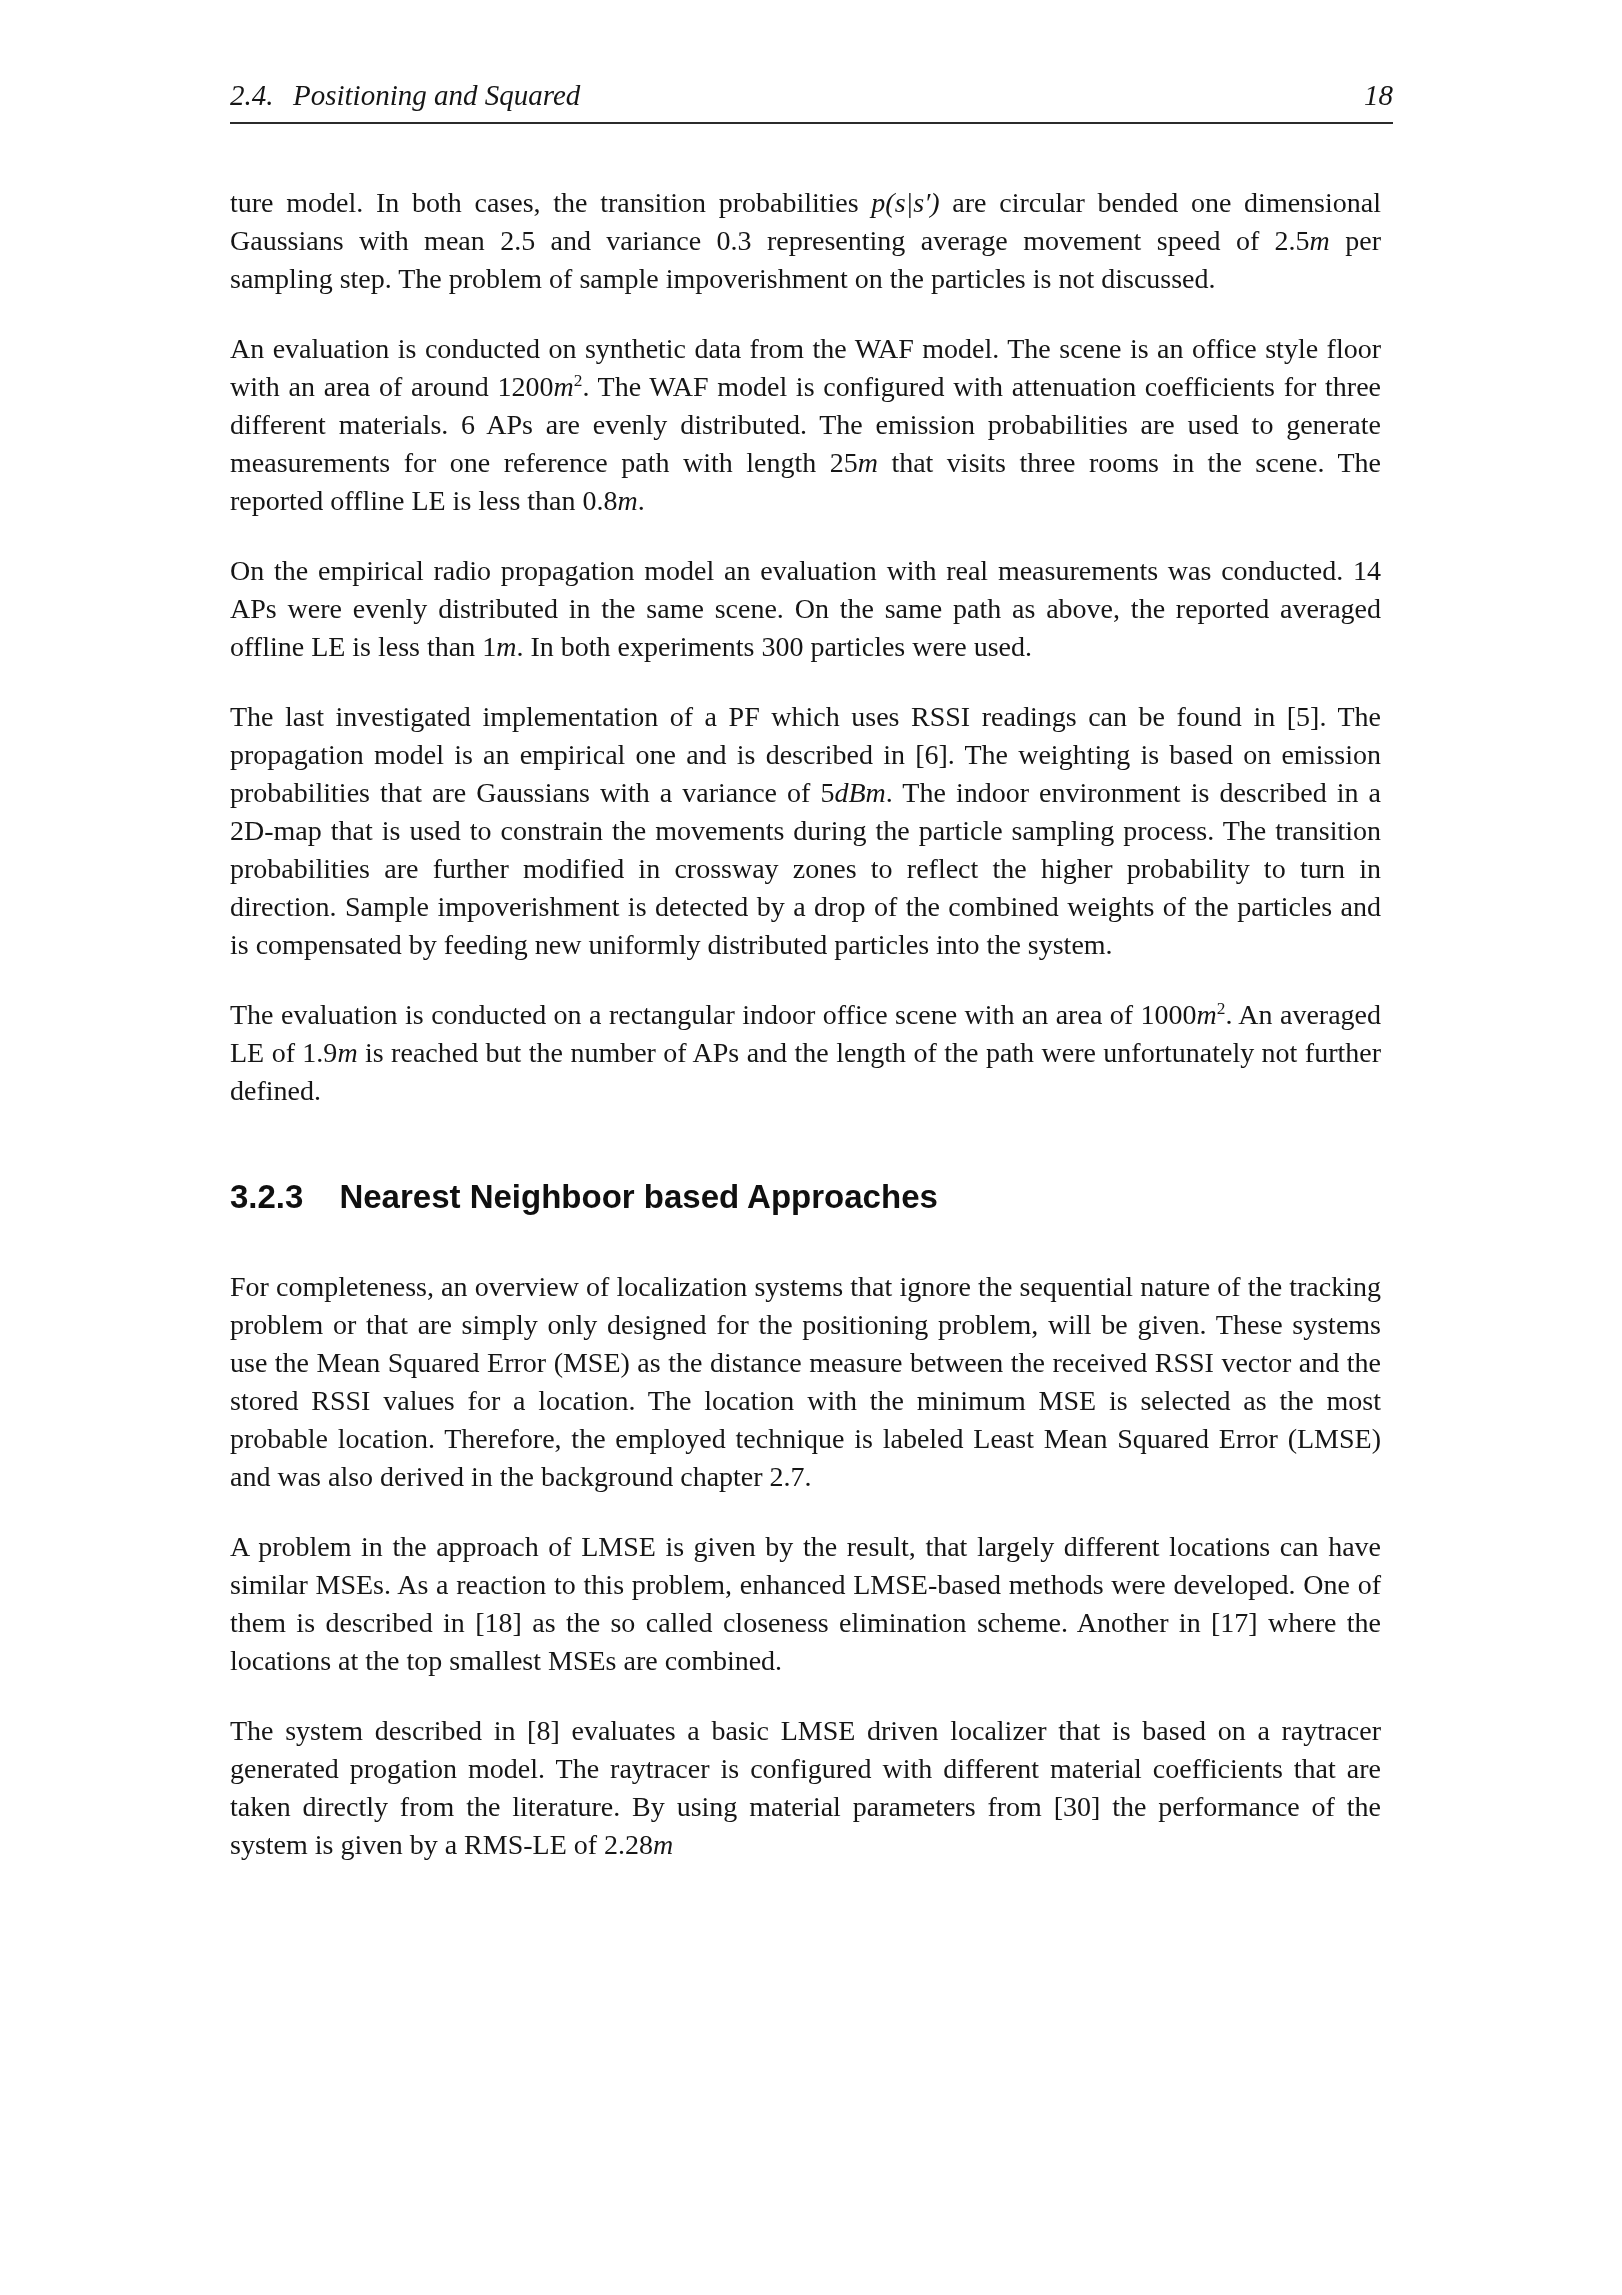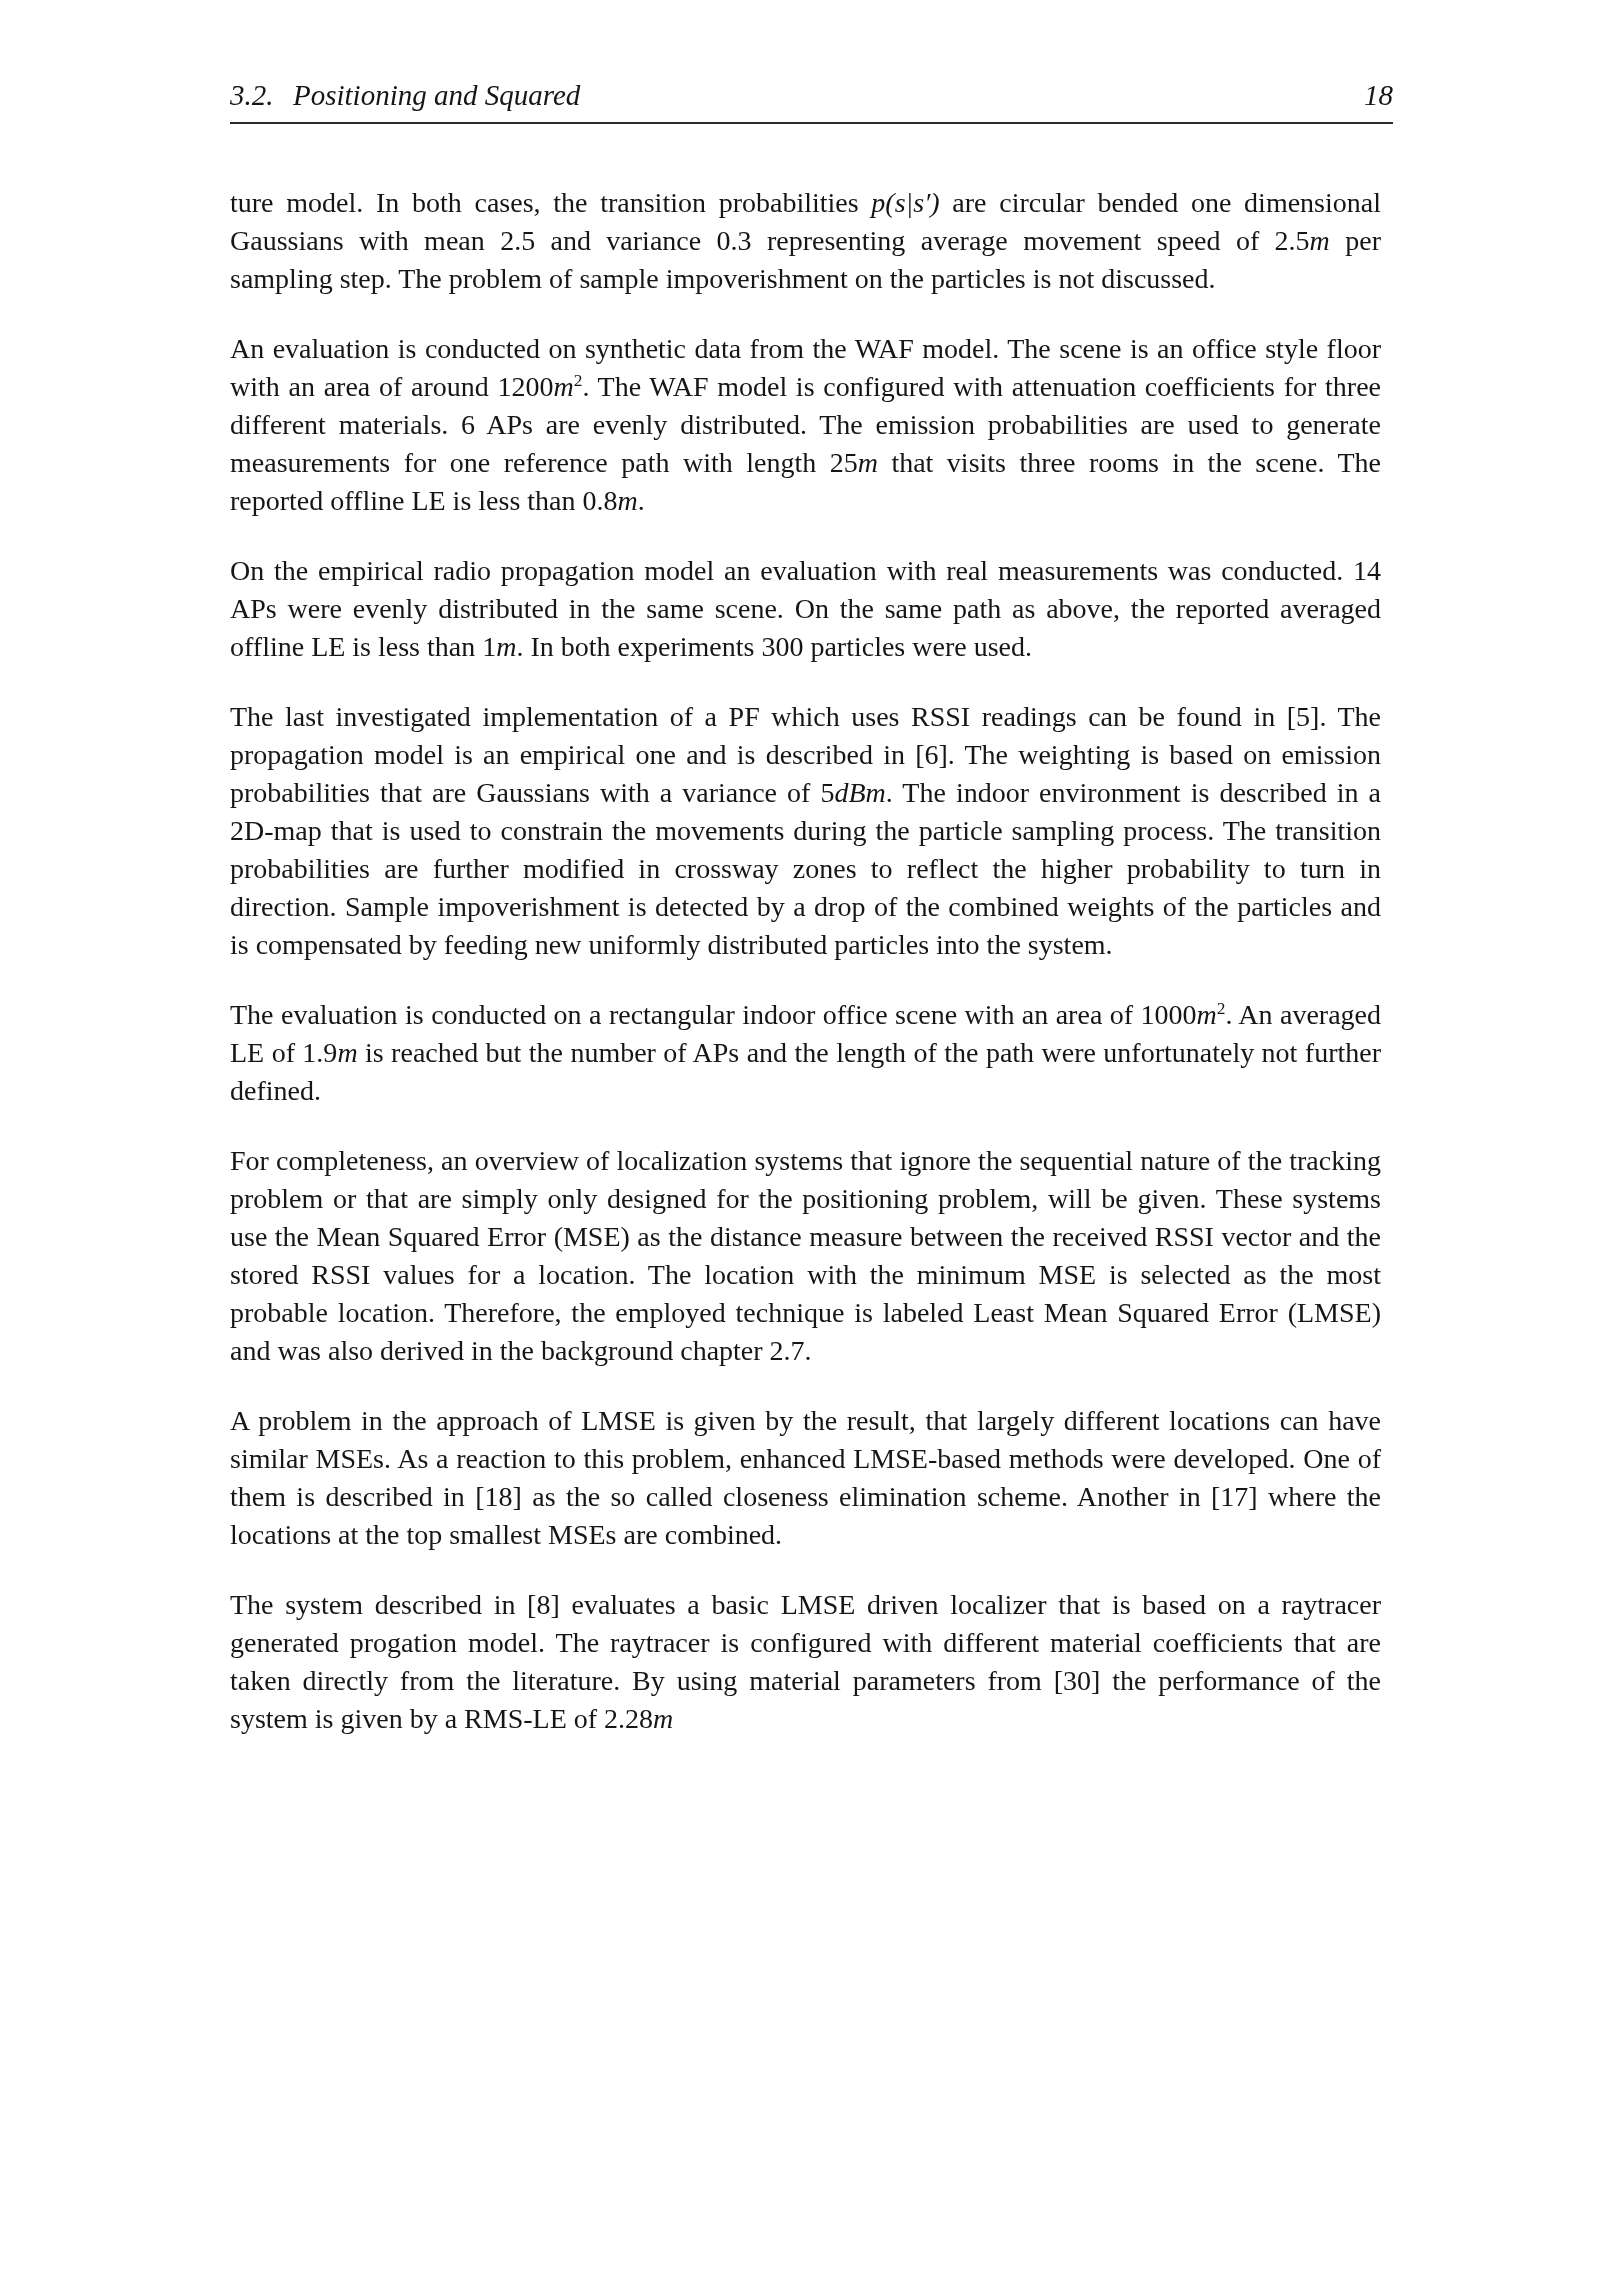--- a/index.html
+++ b/index.html
@@ -53,33 +53,36 @@
   }
   .section-heading .sec-num { margin-right: 36px; }
 </style>
 </head>
 <body>
 
 <div class="page">
 
   <header class="page-header">
     <span class="header-left">
-      <span class="running-num">3.2.</span><span class="running-title">Positioning and Squared</span>
+      <span class="running-num">2.4.</span><span class="running-title">Positioning and Squared</span>
     </span>
     <span class="page-number">18</span>
   </header>
 
   <main class="content">
 
     <p class="para"><span>ture model. In both cases, the transition probabilities </span><span class="it">p(s|s′)</span><span> are circular bended one dimensional Gaussians with mean 2.5 and variance 0.3 representing average movement speed of 2.5</span><span class="it">m</span><span> per sampling step. The problem of sample impoverishment on the particles is not discussed.</span></p>
     <p class="para"><span>An evaluation is conducted on synthetic data from the WAF model. The scene is an office style floor with an area of around 1200</span><span class="it">m</span><sup>2</sup><span>. The WAF model is configured with attenuation coefficients for three different materials. 6 APs are evenly distributed. The emission probabilities are used to generate measurements for one reference path with length 25</span><span class="it">m</span><span> that visits three rooms in the scene. The reported offline LE is less than 0.8</span><span class="it">m</span><span>.</span></p>
     <p class="para"><span>On the empirical radio propagation model an evaluation with real measurements was conducted. 14 APs were evenly distributed in the same scene. On the same path as above, the reported averaged offline LE is less than 1</span><span class="it">m</span><span>. In both experiments 300 particles were used.</span></p>
     <p class="para"><span>The last investigated implementation of a PF which uses RSSI readings can be found in [5]. The propagation model is an empirical one and is described in [6]. The weighting is based on emission probabilities that are Gaussians with a variance of 5</span><span class="it">dBm</span><span>. The indoor environment is described in a 2D-map that is used to constrain the movements during the particle sampling process. The transition probabilities are further modified in crossway zones to reflect the higher probability to turn in direction. Sample impoverishment is detected by a drop of the combined weights of the particles and is compensated by feeding new uniformly distributed particles into the system.</span></p>
     <p class="para"><span>The evaluation is conducted on a rectangular indoor office scene with an area of 1000</span><span class="it">m</span><sup>2</sup><span>. An averaged LE of 1.9</span><span class="it">m</span><span> is reached but the number of APs and the length of the path were unfortunately not further defined.</span></p>
 
+    <h2 class="section-heading">
+      <span class="sec-num">3.2.3</span><span class="sec-title">Nearest Neighboor based Approaches</span>
+    </h2>
 
     <p class="para"><span>For completeness, an overview of localization systems that ignore the sequential nature of the tracking problem or that are simply only designed for the positioning problem, will be given. These systems use the Mean Squared Error (MSE) as the distance measure between the received RSSI vector and the stored RSSI values for a location. The location with the minimum MSE is selected as the most probable location. Therefore, the employed technique is labeled Least Mean Squared Error (LMSE) and was also derived in the background chapter 2.7.</span></p>
     <p class="para"><span>A problem in the approach of LMSE is given by the result, that largely different locations can have similar MSEs. As a reaction to this problem, enhanced LMSE-based methods were developed. One of them is described in [18] as the so called closeness elimination scheme. Another in [17] where the locations at the top smallest MSEs are combined.</span></p>
     <p class="para"><span>The system described in [8] evaluates a basic LMSE driven localizer that is based on a raytracer generated progation model. The raytracer is configured with different material coefficients that are taken directly from the literature. By using material parameters from [30] the performance of the system is given by a RMS-LE of 2.28</span><span class="it">m</span></p>
 
   </main>
 </div>
 
 
 </body></html>

